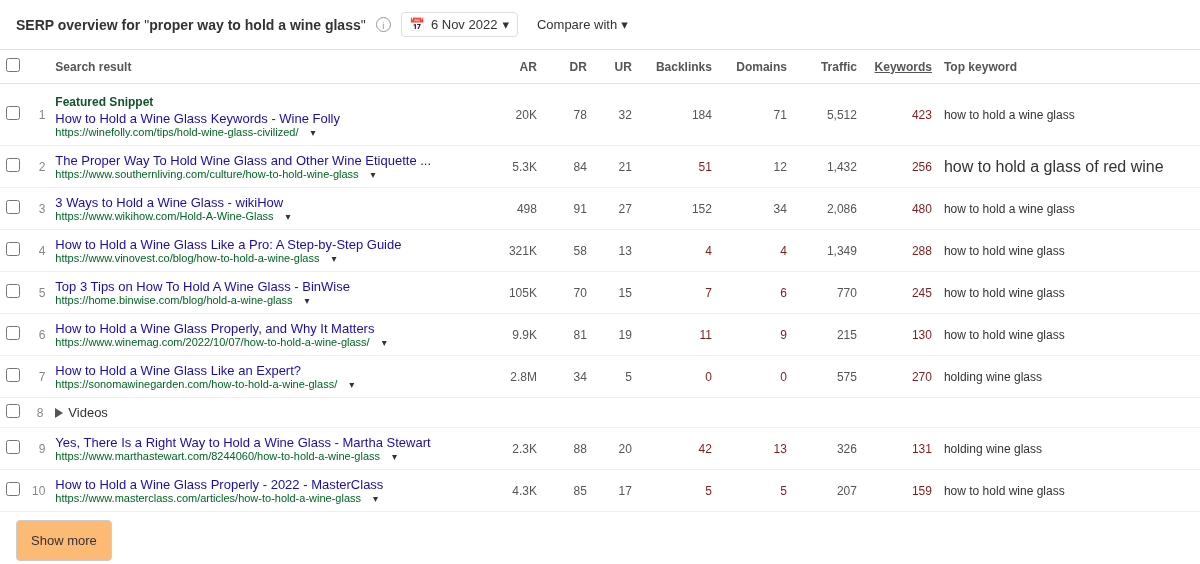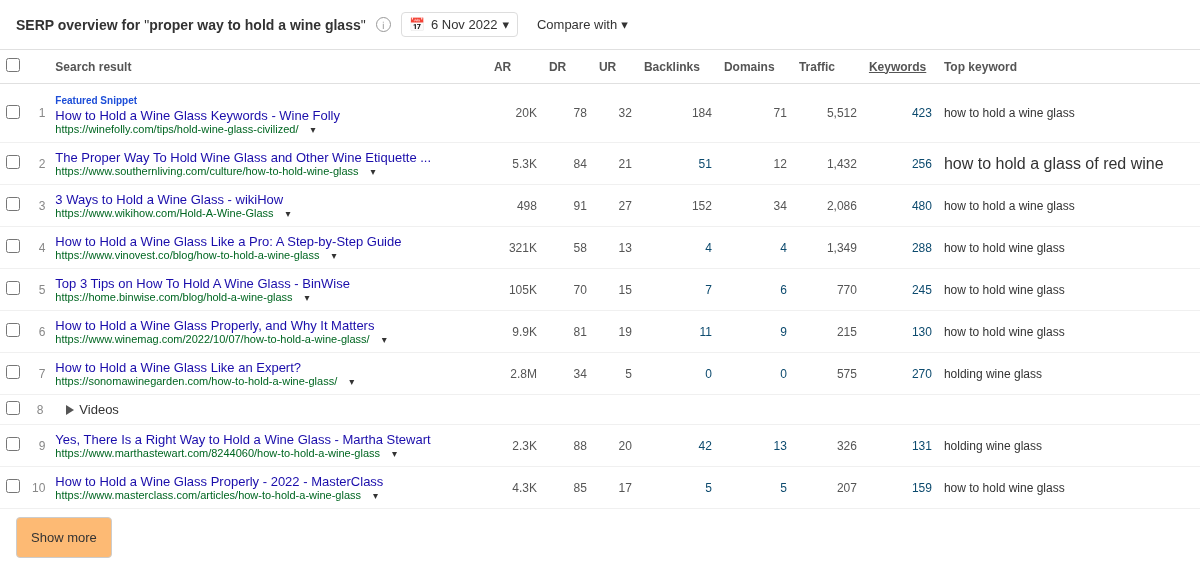--- a/index.html
+++ b/index.html
@@ -76,36 +76,37 @@
     }
     thead th {
       padding: 8px 6px;
       text-align: left;
       font-size: 12px;
       font-weight: 600;
       color: #555;
       white-space: nowrap;
     }
     thead th.num {
+      text-align: right;
     }
     tbody tr {
       border-bottom: 1px solid #f0f0f0;
     }
     td {
       padding: 7px 6px;
       vertical-align: middle;
     }
     td.num {
       text-align: right;
       color: #555;
       font-size: 12px;
     }
     td.num-blue {
       text-align: right;
-      color: #0c4a6e;
+      color: #7f1d1d;
       font-size: 12px;
     }
     .checkbox-cell {
       width: 24px;
       text-align: center;
     }
     .row-num {
       color: #888;
       font-size: 12px;
       text-align: right;
@@ -127,36 +128,35 @@
       font-size: 11px;
       display: flex;
       align-items: center;
       gap: 12px;
     }
     .result-url .arrow {
       color: #333;
       font-size: 10px;
     }
     .featured-snippet-label {
-      font-size: 10px;
+      font-size: 12px;
       font-weight: 700;
-      color: #1d4ed8;
+      color: #14532d;
       padding: 4px 0 2px 0;
     }
     .videos-row td {
       padding: 6px 6px;
     }
     .videos-label {
       display: flex;
       align-items: center;
       gap: 5px;
       font-size: 13px;
       font-weight: 500;
       color: #333;
-      margin-left: 11px;
     }
     .triangle-icon {
       display: inline-block;
       width: 0;
       height: 0;
       border-top: 5px solid transparent;
       border-bottom: 5px solid transparent;
       border-left: 8px solid #555;
     }
     .show-more-btn {

